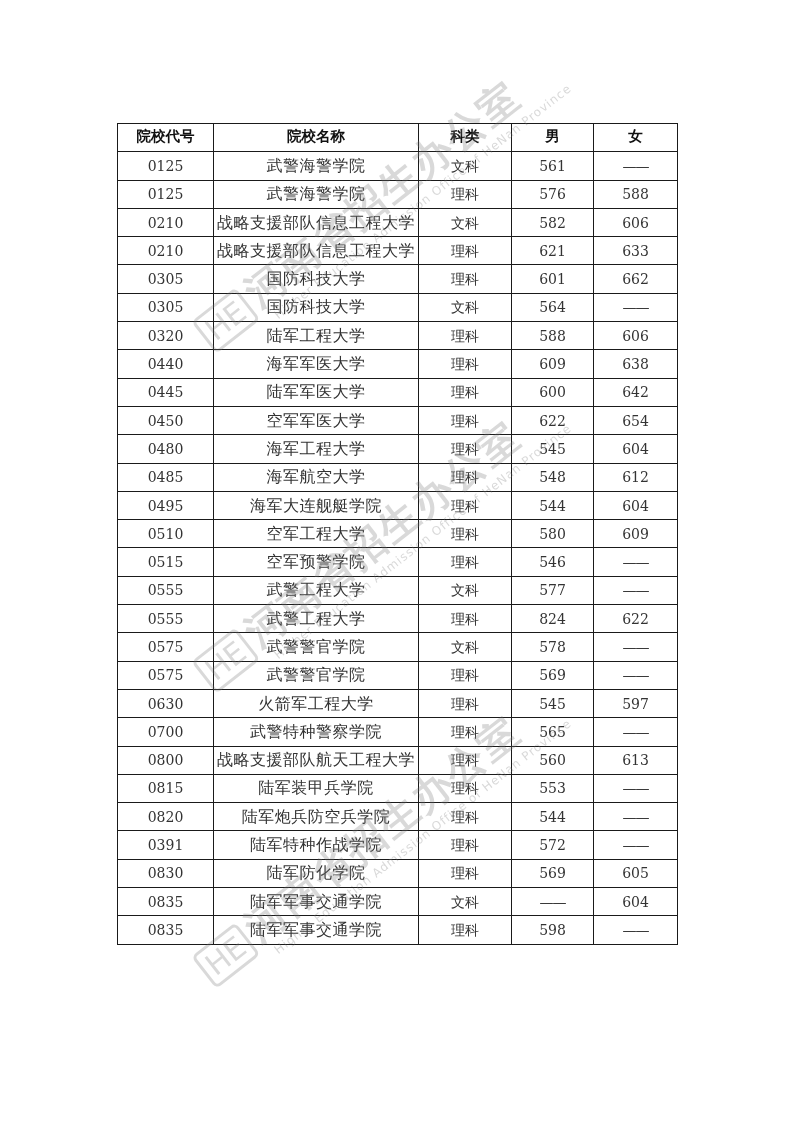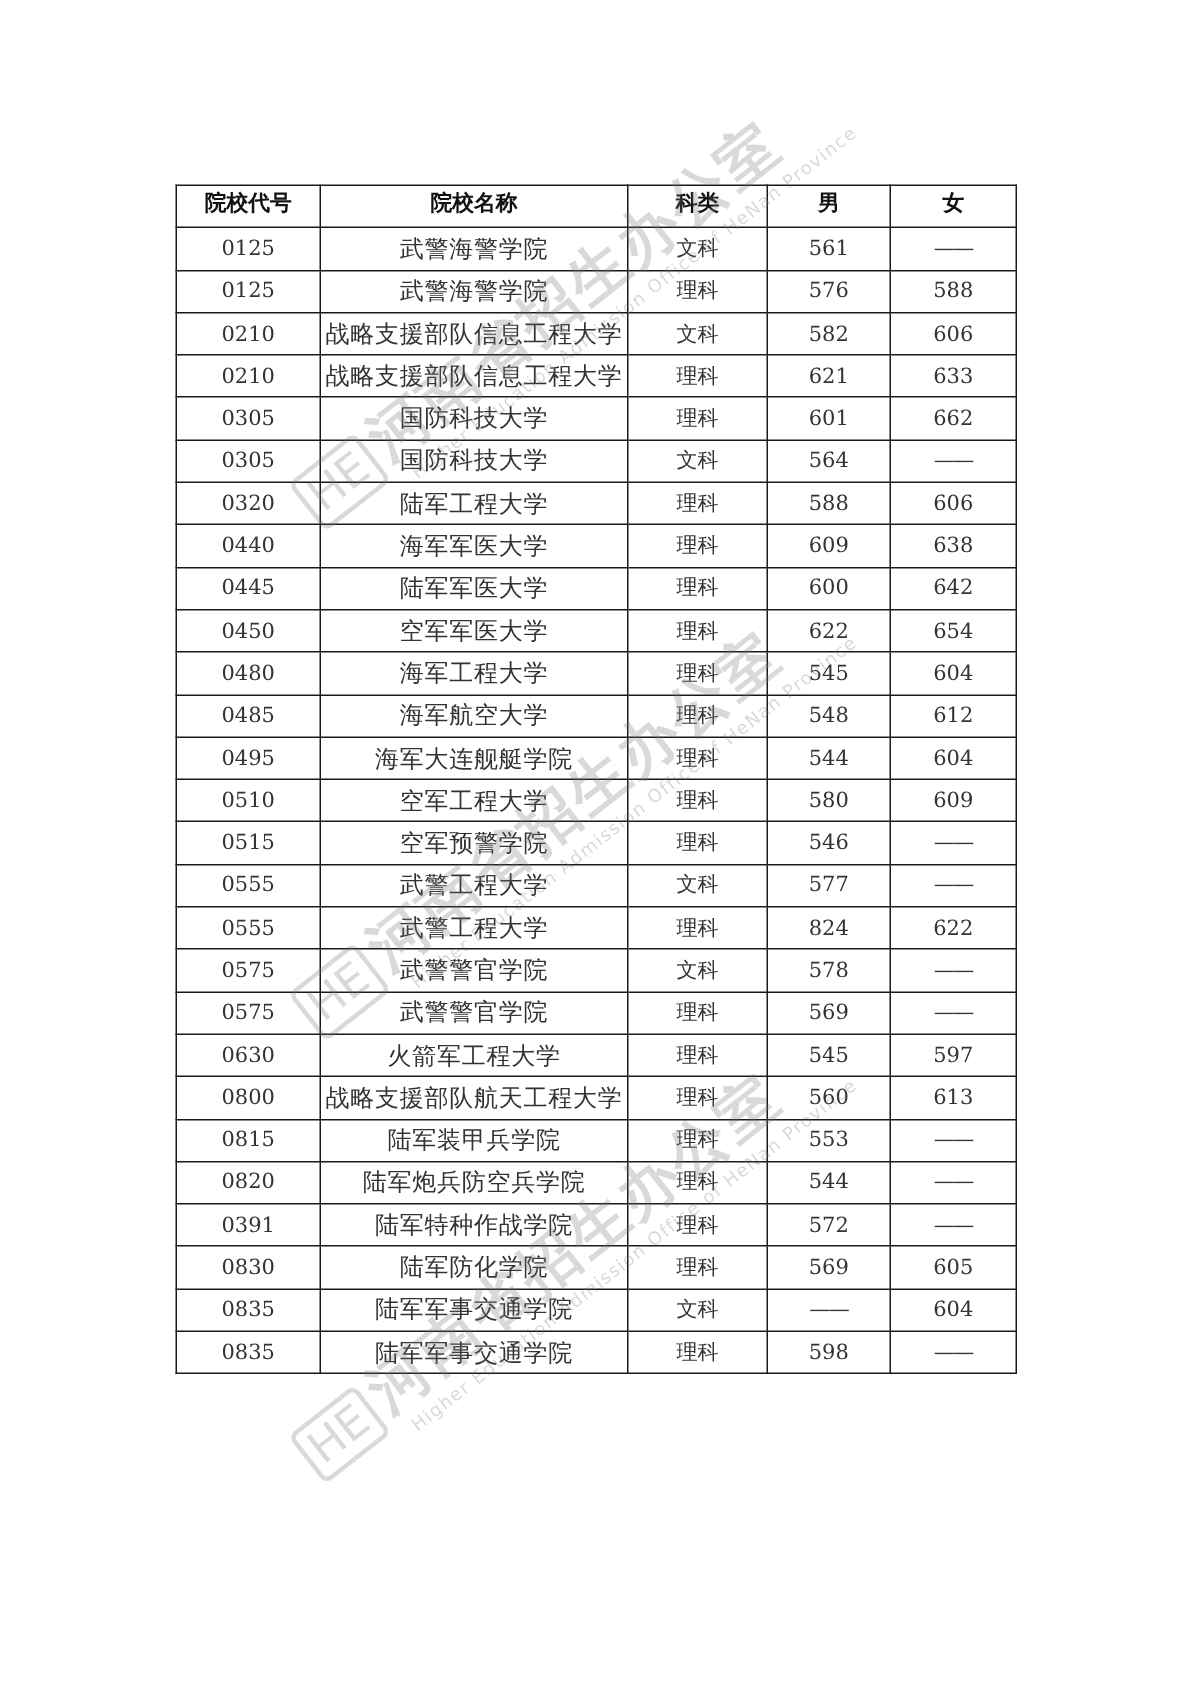--- a/index.html
+++ b/index.html
@@ -191,20 +191,27 @@
           <td class="dash">——</td>
         </tr>
         <tr>
           <td>0630</td>
           <td class="name">火箭军工程大学</td>
           <td>理科</td>
           <td>545</td>
           <td>597</td>
         </tr>
         <tr>
+          <td>0700</td>
+          <td class="name">武警特种警察学院</td>
+          <td>理科</td>
+          <td>565</td>
+          <td class="dash">——</td>
+        </tr>
+        <tr>
           <td>0800</td>
           <td class="name">战略支援部队航天工程大学</td>
           <td>理科</td>
           <td>560</td>
           <td>613</td>
         </tr>
         <tr>
           <td>0815</td>
           <td class="name">陆军装甲兵学院</td>
           <td>理科</td>

